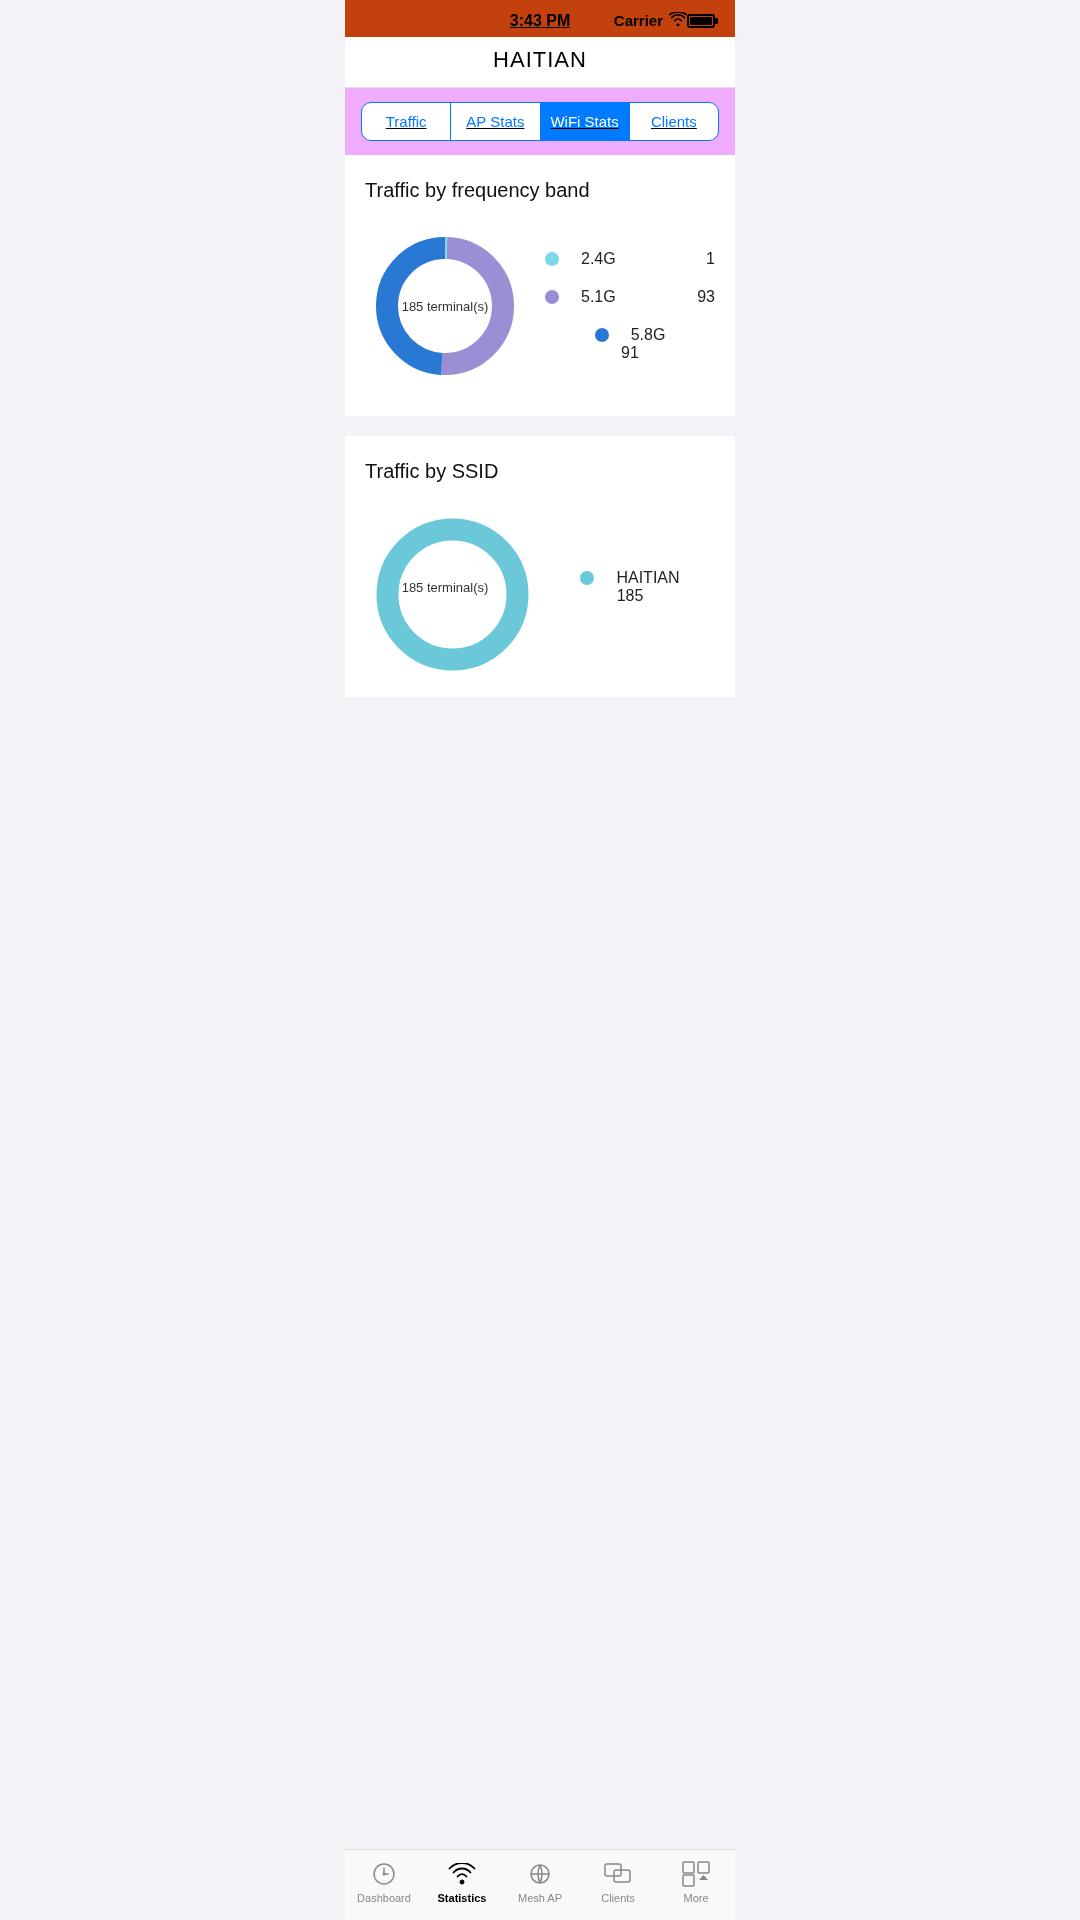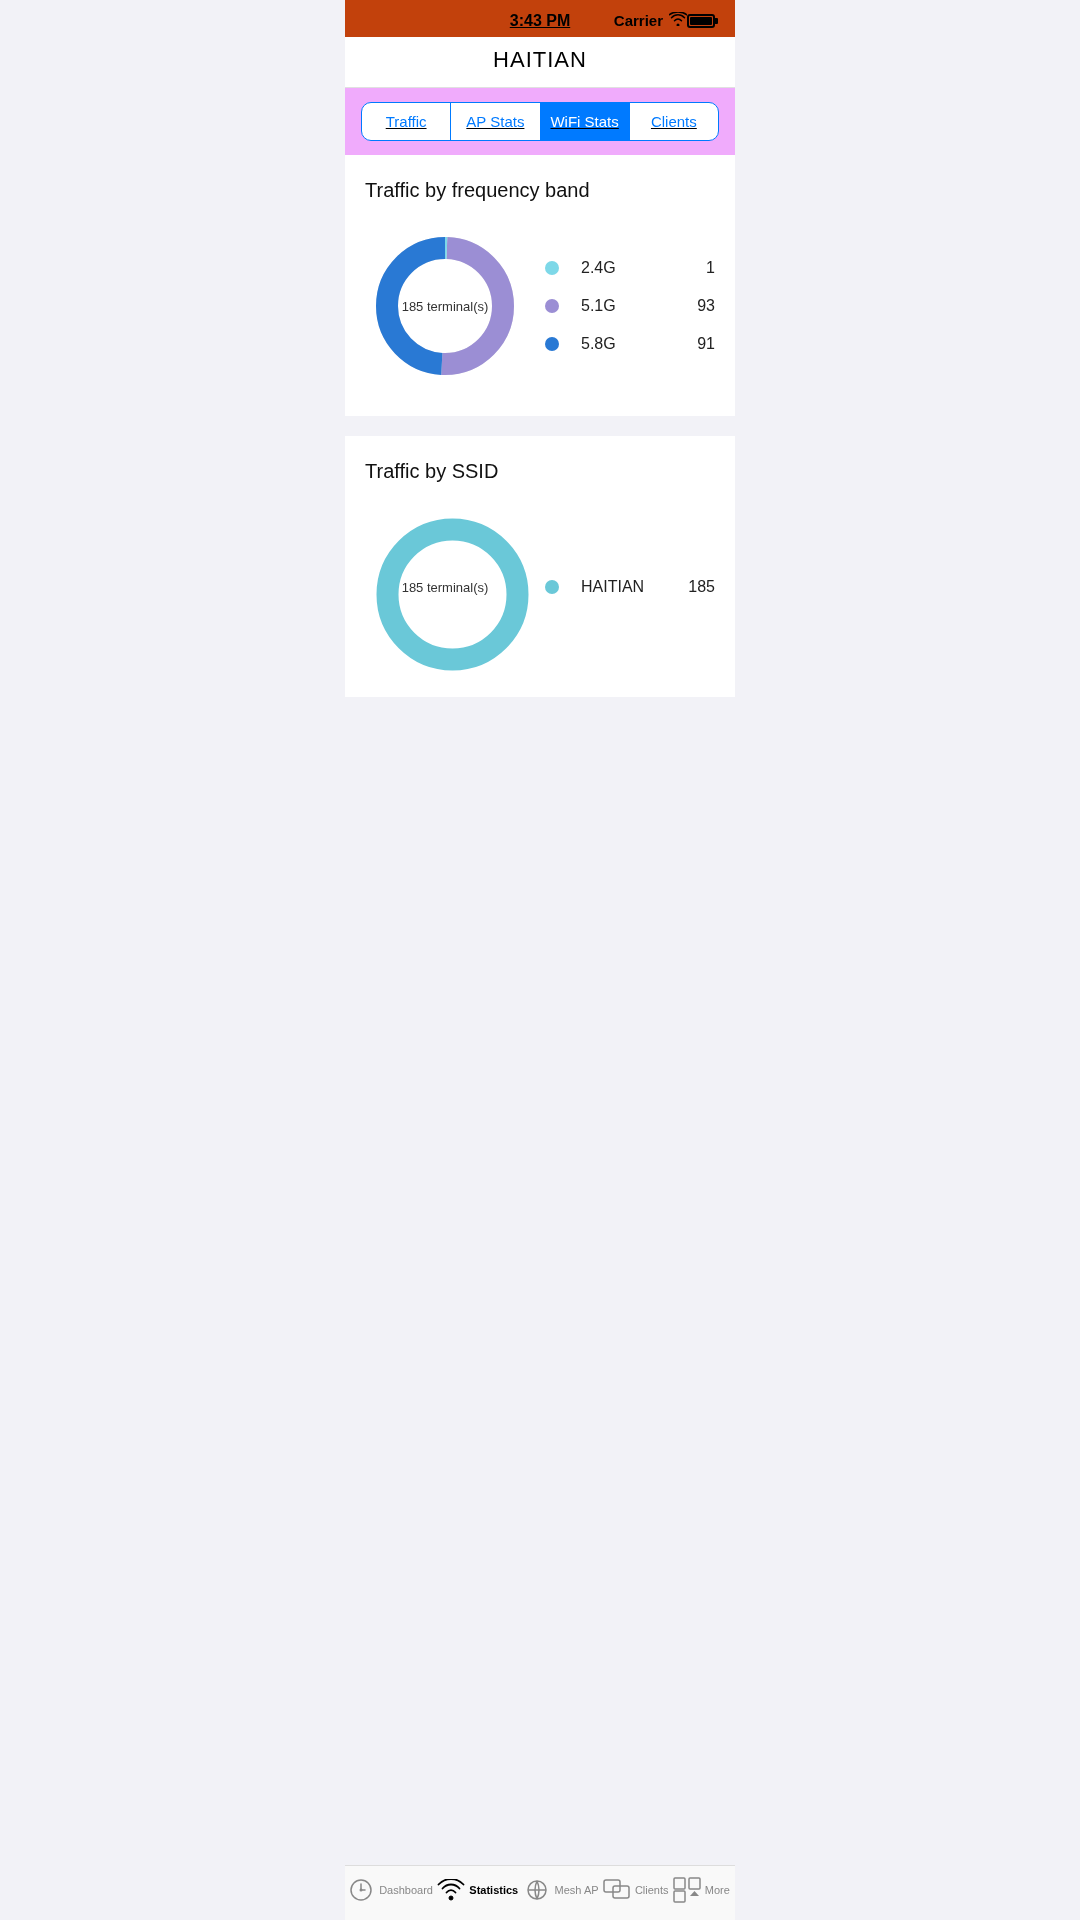--- a/index.html
+++ b/index.html
@@ -149,21 +149,21 @@
     
     .legend {
       flex: 1;
     }
     .legend-item {
       display: flex;
       align-items: center;
       justify-content: space-between;
       margin-bottom: 20px;
     }
-    .legend-item:last-child { margin-bottom: 0; }
+    .legend-item:last-child { margin-bottom: 0; flex-direction: column; }
     .legend-left {
       display: flex;
       align-items: center;
       gap: 22px;
     }
     .legend-dot {
       width: 14px;
       height: 14px;
       border-radius: 50%;
       flex-shrink: 0;
@@ -185,21 +185,21 @@
       transform: translateX(-50%);
       width: 390px;
       background: #f9f9f9;
       border-top: 1px solid #ddd;
       display: flex;
       justify-content: space-around;
       padding: 10px 0 16px;
     }
     .nav-item {
       display: flex;
-      flex-direction: row;
+      flex-direction: column;
       align-items: center;
       gap: 4px;
       cursor: pointer;
       min-width: 60px;
     }
     .nav-icon {
       width: 28px;
       height: 28px;
       display: flex;
       align-items: center;

